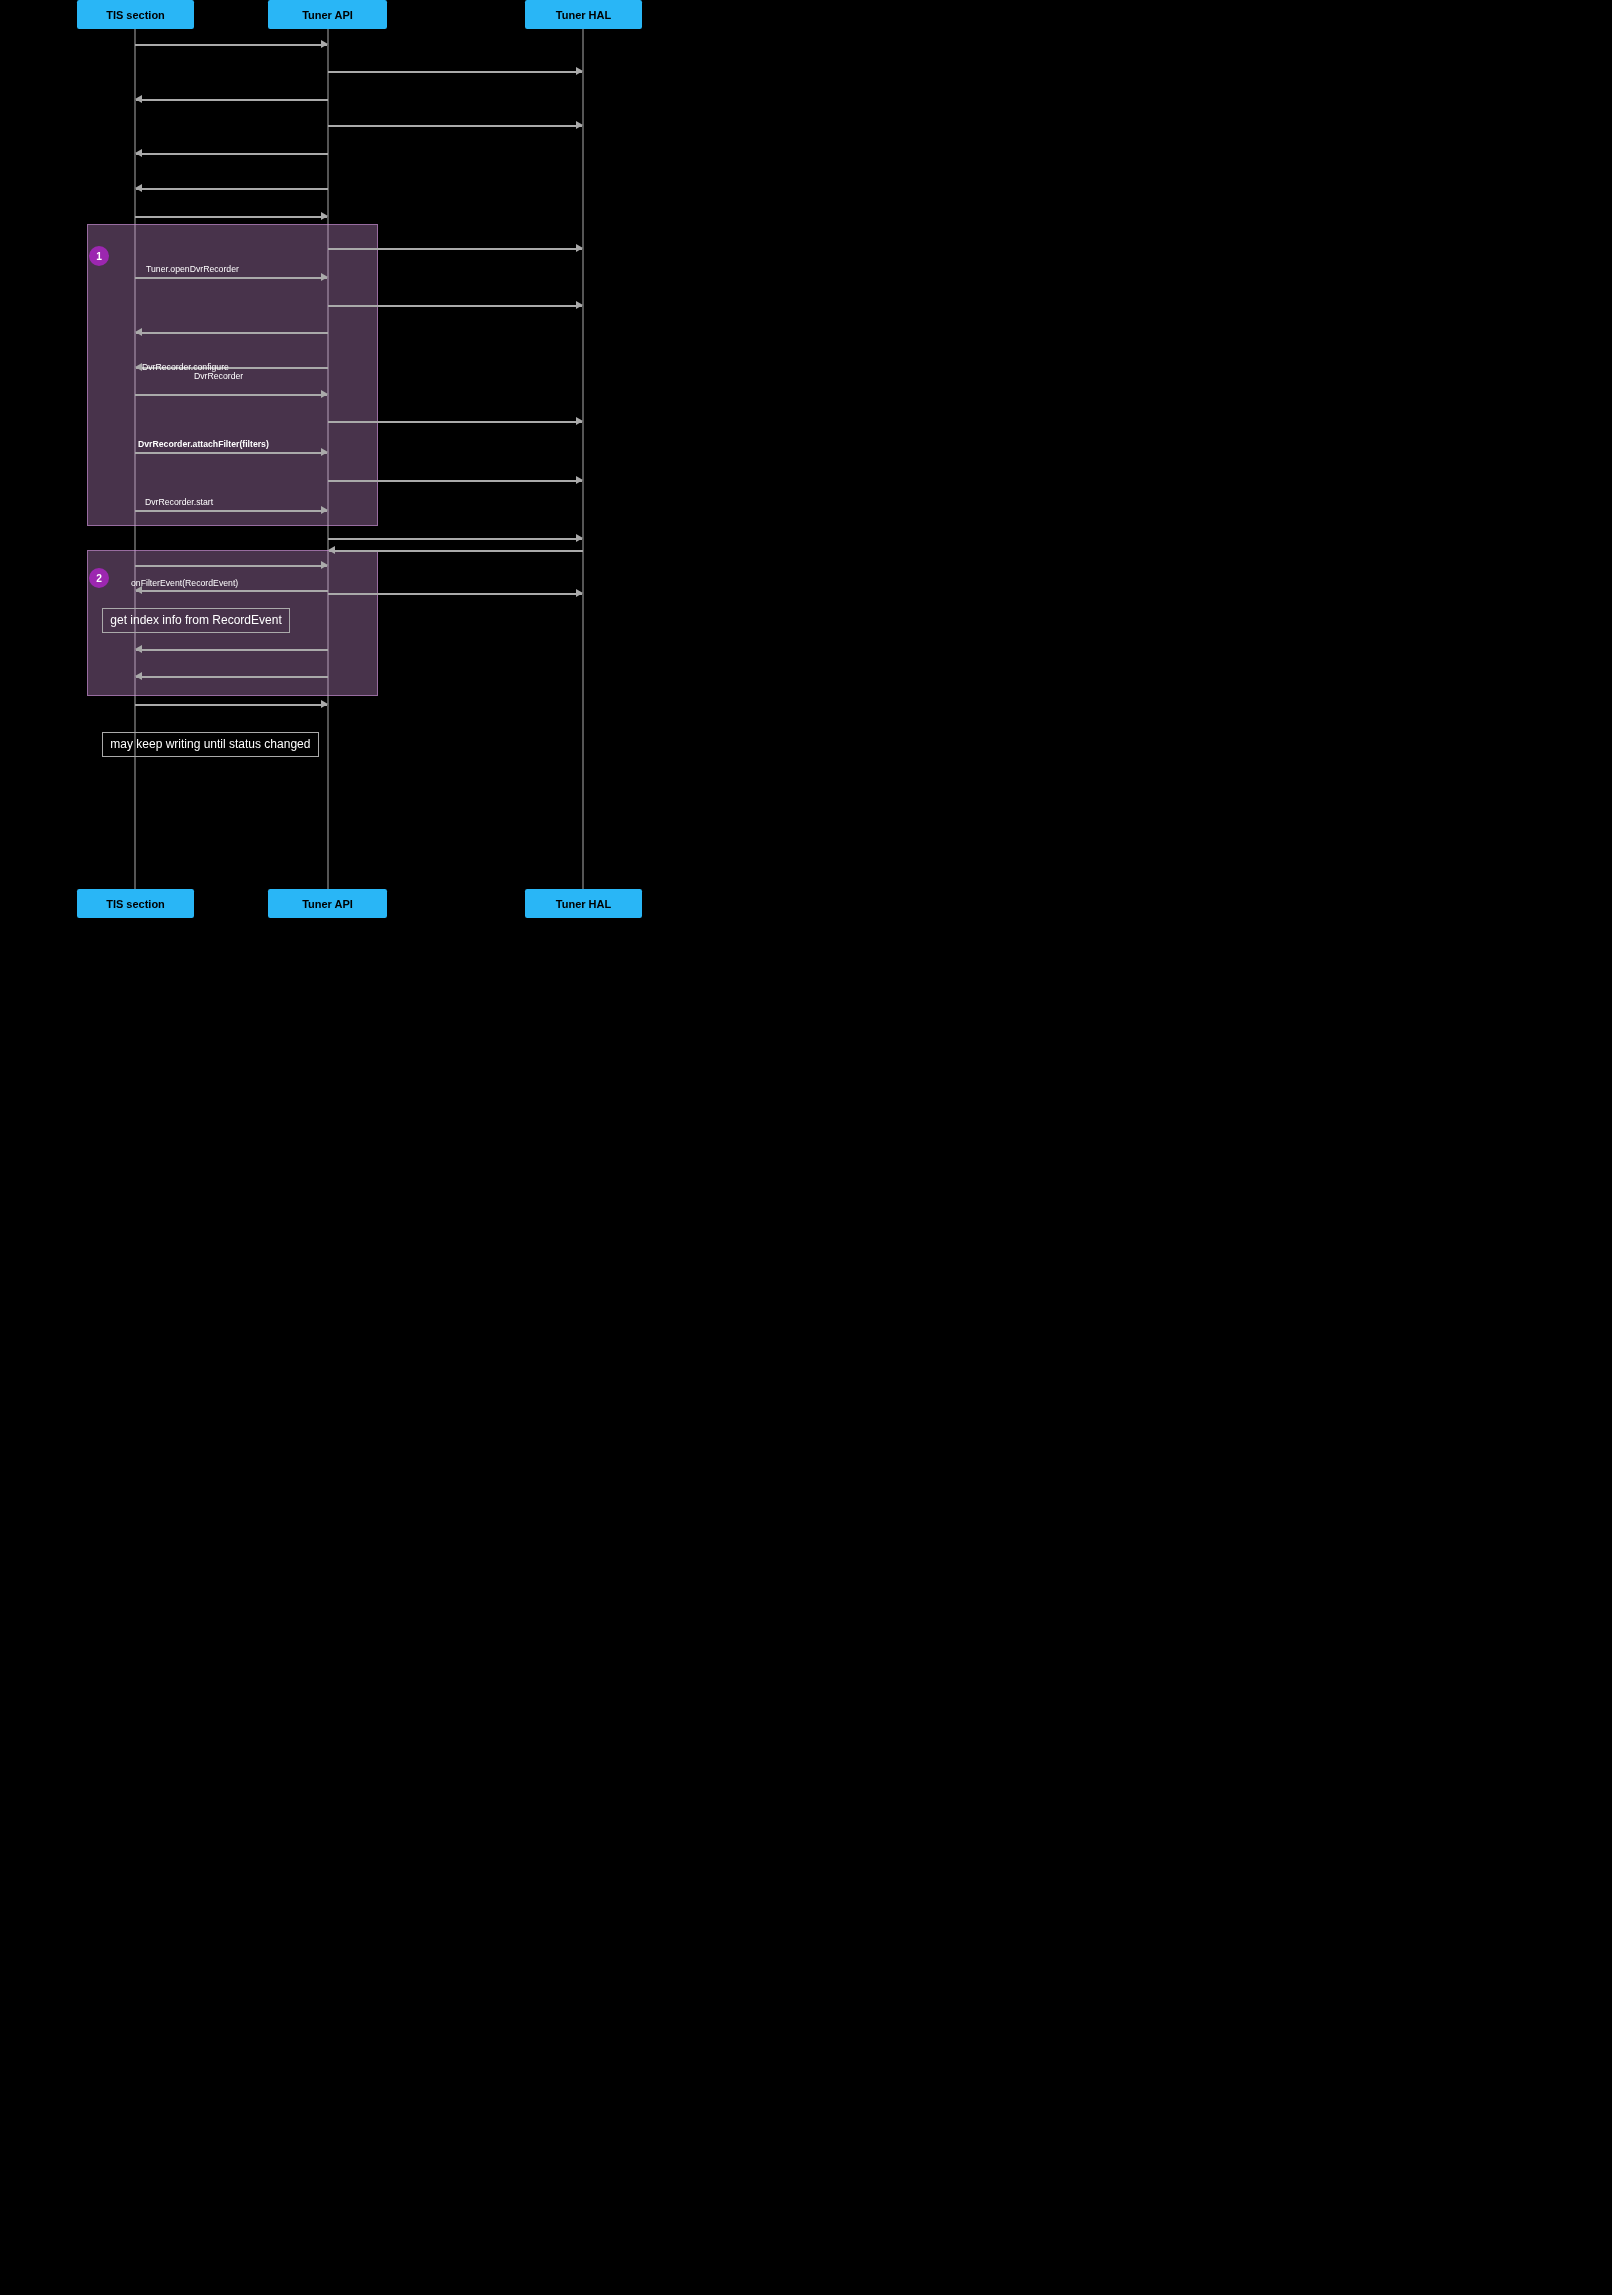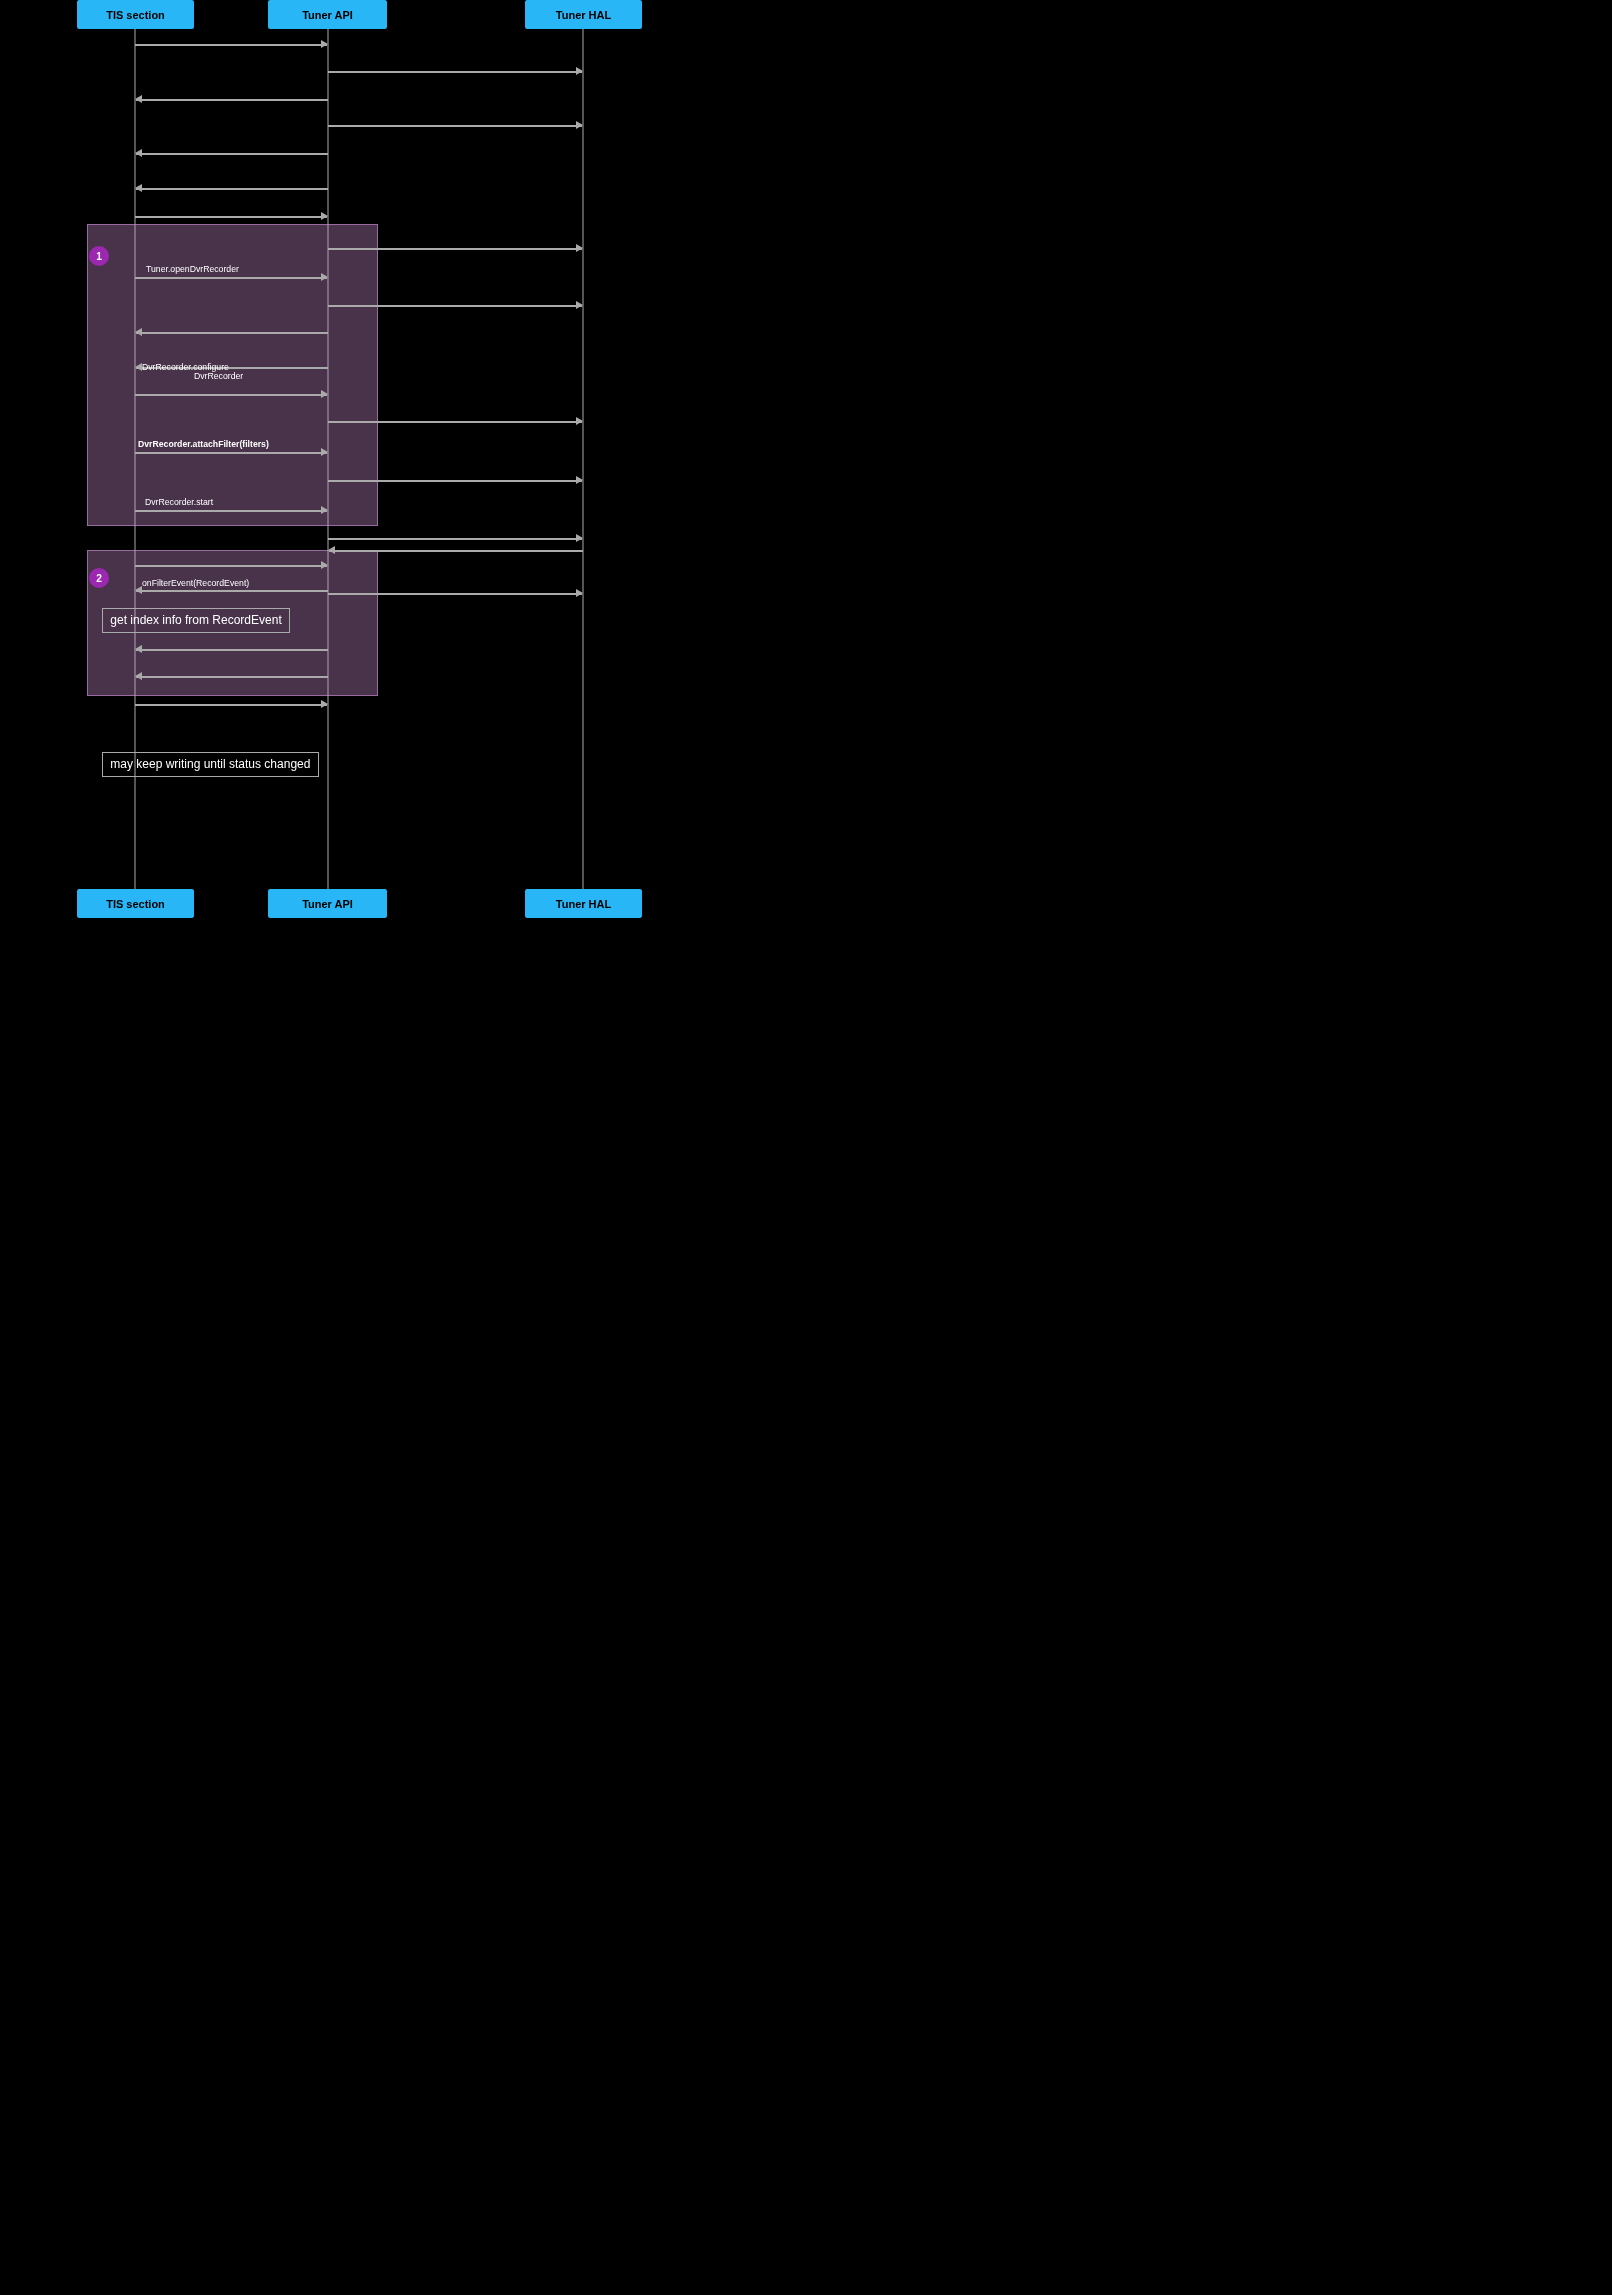--- a/index.html
+++ b/index.html
@@ -181,33 +181,33 @@
 <div class="arrow" style="left: 135px; width: 192px; top: 510px;"></div>
 <div class="arrow-label" style="left: 145px; top: 497px;">DvrRecorder.start</div>
 
 <div class="arrow" style="left: 328px; width: 254px; top: 538px;"></div>
 
 <div class="arrow left" style="left: 329px; width: 254px; top: 550px;"></div>
 
 <div class="arrow" style="left: 135px; width: 192px; top: 565px;"></div>
 
 <div class="arrow left" style="left: 136px; width: 192px; top: 590px;"></div>
-<div class="arrow-label" style="left: 142px; top: 578px;">onFilterEvent(RecordEvent)</div>
+<div class="arrow-label" style="left: 131px; top: 578px;">onFilterEvent(RecordEvent)</div>
 
 <div class="note-box" style="left: 102px; top: 608px;">get index info from RecordEvent</div>
 
 <div class="arrow" style="left: 328px; width: 254px; top: 593px;"></div>
 
 <div class="arrow left" style="left: 136px; width: 192px; top: 649px;"></div>
 
 <div class="arrow left" style="left: 136px; width: 192px; top: 676px;"></div>
 
 <div class="arrow" style="left: 135px; width: 192px; top: 704px;"></div>
 
-<div class="note-box" style="left: 102px; top: 752px;">may keep writing until status changed</div>
+<div class="note-box" style="left: 102px; top: 732px;">may keep writing until status changed</div>
 
 <div class="footer-bar" style="left: 77px; width: 117px;">
   <span>TIS section</span>
 </div>
 <div class="footer-bar" style="left: 268px; width: 119px;">
   <span>Tuner API</span>
 </div>
 <div class="footer-bar" style="left: 525px; width: 117px;">
   <span>Tuner HAL</span>
 </div>

